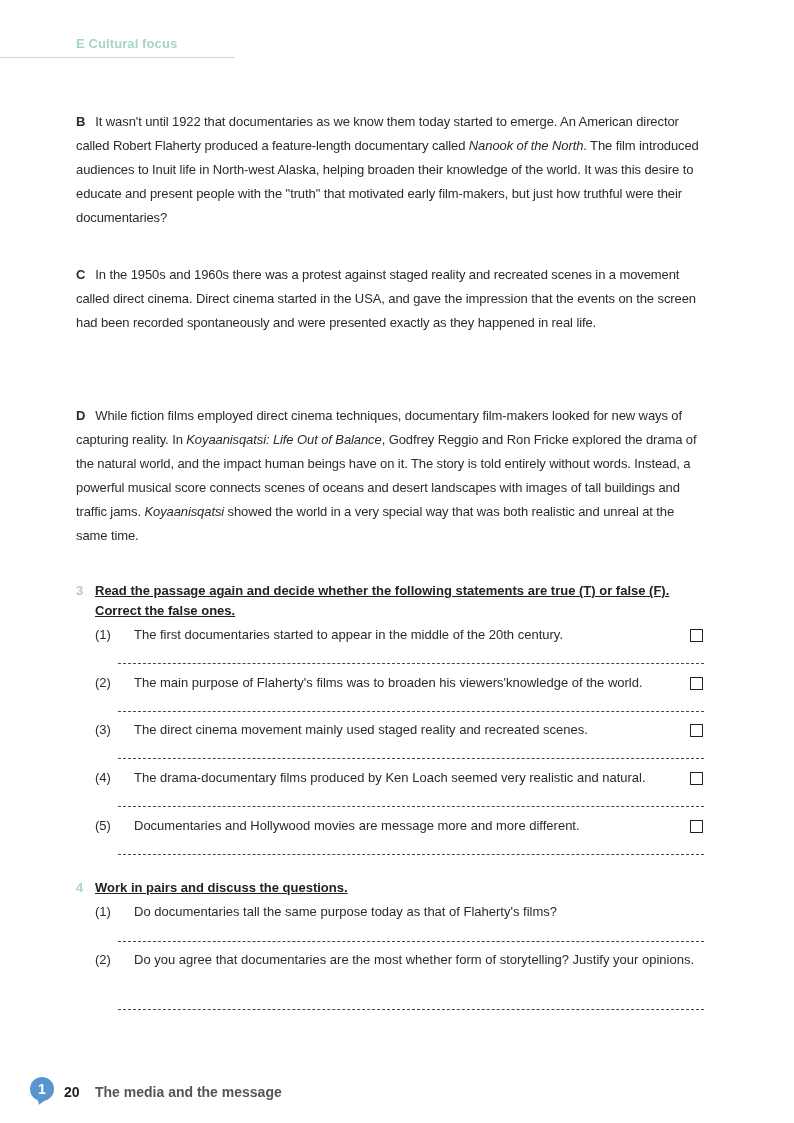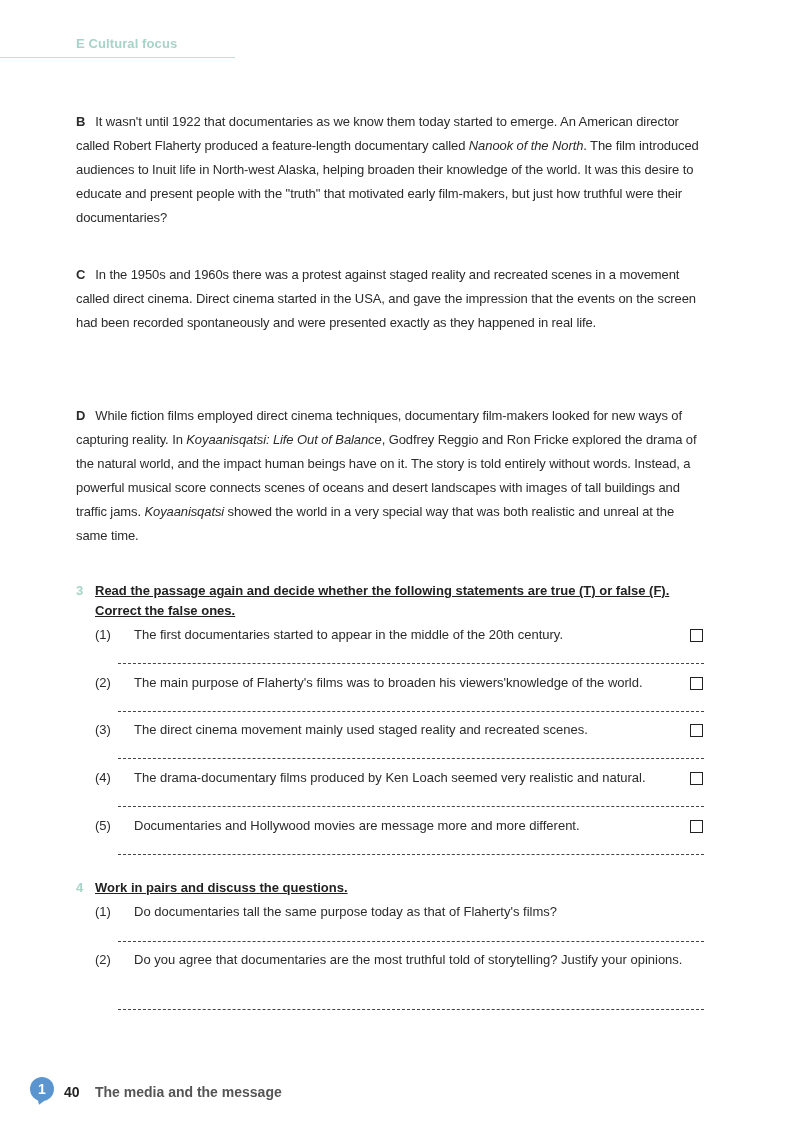--- a/index.html
+++ b/index.html
@@ -98,19 +98,19 @@
 </div>
 
 <div class="item" style="top:902px;">
   <span class="num">(1)</span>
   <span class="txt">Do documentaries tall the same purpose today as that of Flaherty's films?</span>
 </div>
 <div class="answer-line" style="top:941px;"></div>
 
 <div class="item" style="top:950px;">
   <span class="num">(2)</span>
-  <span class="txt">Do you agree that documentaries are the most truthful told of storytelling? Justify your opinions.</span>
+  <span class="txt">Do you agree that documentaries are the most whether form of storytelling? Justify your opinions.</span>
 </div>
 <div class="answer-line" style="top:1009px;"></div>
 
 <div class="footer-badge">1</div>
-<div class="footer-page">40</div>
+<div class="footer-page">20</div>
 <div class="footer-title">The media and the message</div>
 
 </body></html>

